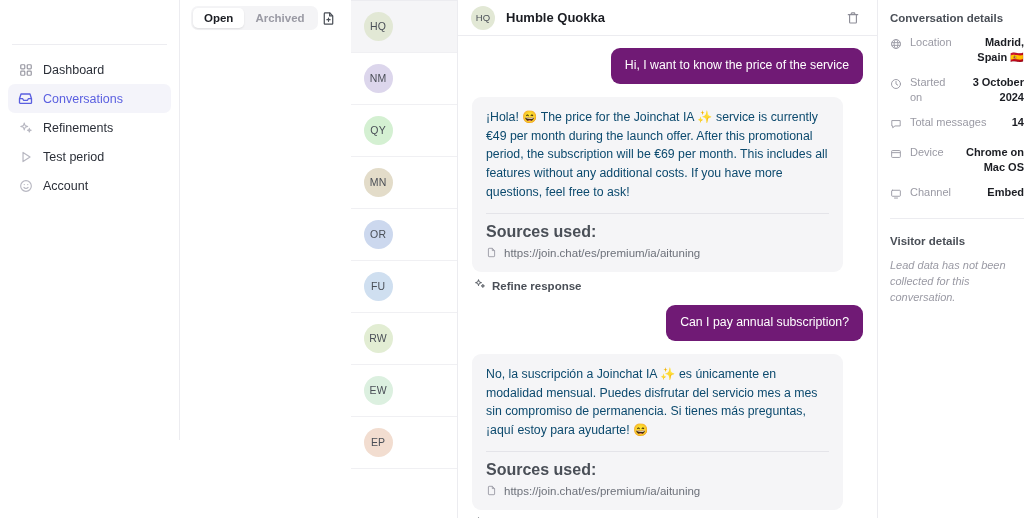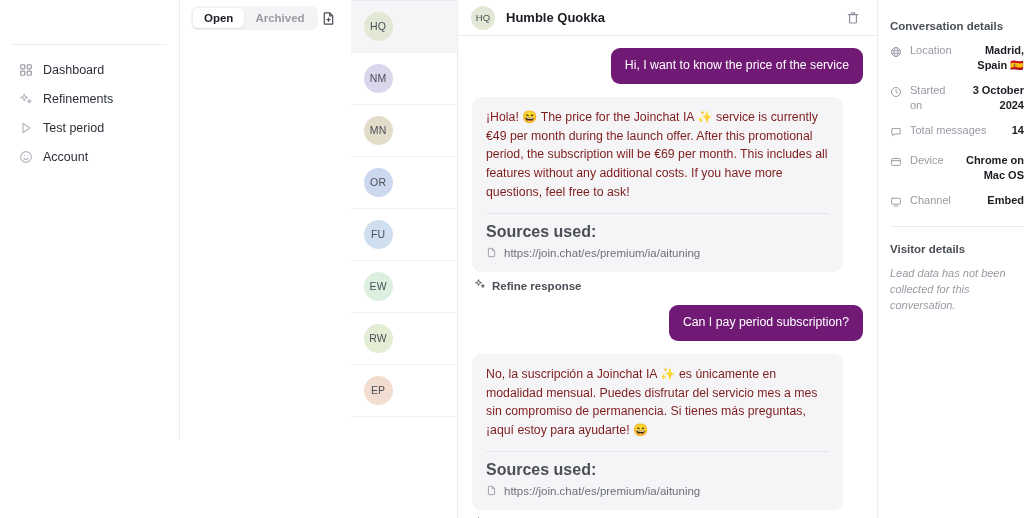--- a/index.html
+++ b/index.html
@@ -89,34 +89,34 @@
   .bubble-user {
     background: #701a75; color: #ffffff;
     font-size: 12.3px; line-height: 1.45;
     padding: 9px 14px; border-radius: 9px; max-width: 78%;
   }
   .bubble-bot {
     background: #f5f5f7; border-radius: 9px;
     padding: 11px 14px 12px 14px; max-width: 95%;
     margin-bottom: 6px;
   }
-  .bot-text { font-size: 12.3px; line-height: 1.53; color: #7f1d1d; }
+  .bot-text { font-size: 12.3px; line-height: 1.53; color: #0c4a6e; }
   .sources-sep { height: 1px; background: #e4e4e9; margin: 11px 0 9px 0; }
   .sources-label { font-size: 16px; font-weight: bold; color: #4a4f57; margin-bottom: 6px; }
   .source-link { display: flex; align-items: center; gap: 7px; font-size: 11.5px; color: #6d717a; }
   .refine {
     display: flex; align-items: flex-end; gap: 6px;
     font-size: 11.5px; font-weight: bold; color: #4a4f57;
     margin: 0 0 13px 2px; cursor: pointer;
   }
 
   
   .details {
     width: 146px; flex: 0 0 146px; height: 518px;
-    background: #fff; padding: 20px 0 0 12px; overflow: hidden;
+    background: #fff; padding: 12px 0 0 12px; overflow: hidden;
   }
   .panel-title { font-size: 11.5px; font-weight: bold; color: #4a4f57; margin-bottom: 11px; }
   .detail-row { display: flex; align-items: flex-start; gap: 7px; margin-bottom: 11px; }
   .detail-ico { width: 13px; flex: 0 0 13px; padding-top: 1px; }
   .detail-key { font-size: 11px; color: #9a9aa4; flex: 1; line-height: 1.32; }
   .detail-val { font-size: 11px; color: #1b1d23; font-weight: bold; text-align: right; line-height: 1.32; }
   .panel-sep { height: 1px; background: #ececf0; margin: 14px 0 16px 0; }
   .visitor-note { font-size: 11px; color: #9a9aa4; font-style: italic; line-height: 1.45; margin-top: 9px; }
 </style>
 </head>
@@ -132,20 +132,29 @@
         <svg width="14" height="14" viewBox="0 0 16 16" fill="none" stroke="#9a9aa4" stroke-width="1.4">
           <rect x="2" y="2" width="4.6" height="4.6" rx="1"></rect>
             <rect x="9.4" y="2" width="4.6" height="4.6" rx="1"></rect>
           <rect x="2" y="9.4" width="4.6" height="4.6" rx="1"></rect>
             <rect x="9.4" y="9.4" width="4.6" height="4.6" rx="1"></rect>
         </svg>
       </span>
       <span class="nav-label">Dashboard</span>
     </div>
 
+    <div class="nav-item active">
+      <span class="ico">
+        <svg width="15" height="15" viewBox="0 0 16 16" fill="none" stroke="#5a5fe0" stroke-width="1.4" stroke-linejoin="round">
+          <path d="M1.6 8.2 3.2 3.2h9.6l1.6 5v4.2a.8.8 0 0 1-.8.8H2.4a.8.8 0 0 1-.8-.8z"></path>
+          <path d="M1.6 8.2h3.4l.9 1.7h4.2l.9-1.7h3.4"></path>
+        </svg>
+      </span>
+      <span class="nav-label">Conversations</span>
+    </div>
 
     <div class="nav-item">
       <span class="ico">
         <svg width="14" height="14" viewBox="0 0 16 16" fill="none" stroke="#b8b8c2" stroke-width="1.2" stroke-linejoin="round">
           <path d="M6 2.2 7 5.2l3 1-3 1-1 3-1-3-3-1 3-1z"></path>
           <path d="M11.8 8.4l.55 1.6 1.6.55-1.6.55-.55 1.6-.55-1.6-1.6-.55 1.6-.55z"></path>
         </svg>
       </span>
       <span class="nav-label">Refinements</span>
     </div>
@@ -201,20 +210,30 @@
           <div class="avatar" style="background:#dcd6ec">NM</div>
           <div class="conv-body">
             <div class="conv-top">
               <div class="conv-name"></div>
               <div class="conv-time"></div>
             </div>
             <div class="conv-prev"></div>
           </div>
         </div>
         <div class="conv-row">
+          <div class="avatar" style="background:#d4f0d2">QY</div>
+          <div class="conv-body">
+            <div class="conv-top">
+              <div class="conv-name"></div>
+              <div class="conv-time"></div>
+            </div>
+            <div class="conv-prev"></div>
+          </div>
+        </div>
+        <div class="conv-row">
           <div class="avatar" style="background:#e3dcc9">MN</div>
           <div class="conv-body">
             <div class="conv-top">
               <div class="conv-name"></div>
               <div class="conv-time"></div>
             </div>
             <div class="conv-prev"></div>
           </div>
         </div>
         <div class="conv-row">
@@ -231,31 +250,31 @@
           <div class="avatar" style="background:#cfdff0">FU</div>
           <div class="conv-body">
             <div class="conv-top">
               <div class="conv-name"></div>
               <div class="conv-time"></div>
             </div>
             <div class="conv-prev"></div>
           </div>
         </div>
         <div class="conv-row">
+          <div class="avatar" style="background:#e2edd3">RW</div>
+          <div class="conv-body">
+            <div class="conv-top">
+              <div class="conv-name"></div>
+              <div class="conv-time"></div>
+            </div>
+            <div class="conv-prev"></div>
+          </div>
+        </div>
+        <div class="conv-row">
           <div class="avatar" style="background:#dcf0e0">EW</div>
-          <div class="conv-body">
-            <div class="conv-top">
-              <div class="conv-name"></div>
-              <div class="conv-time"></div>
-            </div>
-            <div class="conv-prev"></div>
-          </div>
-        </div>
-        <div class="conv-row">
-          <div class="avatar" style="background:#e2edd3">RW</div>
           <div class="conv-body">
             <div class="conv-top">
               <div class="conv-name"></div>
               <div class="conv-time"></div>
             </div>
             <div class="conv-prev"></div>
           </div>
         </div>
         <div class="conv-row">
           <div class="avatar" style="background:#f2ddd0">EP</div>
@@ -298,21 +317,21 @@
           </div>
         </div>
         <div class="refine">
           <span><svg width="12" height="12" viewBox="0 0 16 16" fill="none" stroke="#4a4f57" stroke-width="1.2" stroke-linejoin="round">
               <path d="M6 2.2 7 5.2l3 1-3 1-1 3-1-3-3-1 3-1z"></path>
               <path d="M11.8 8.4l.55 1.6 1.6.55-1.6.55-.55 1.6-.55-1.6-1.6-.55 1.6-.55z"></path>
             </svg></span>
           <span>Refine response</span>
         </div>
         <div class="msg-user">
-          <div class="bubble-user">Can I pay period subscription?</div>
+          <div class="bubble-user">Can I pay annual subscription?</div>
         </div>
         <div class="bubble-bot">
           <div class="bot-text">No, la suscripción a Joinchat IA ✨ es únicamente en modalidad mensual. Puedes disfrutar del servicio mes a mes sin compromiso de permanencia. Si tienes más preguntas, ¡aquí estoy para ayudarte! 😄</div>
           <div class="sources-sep"></div>
           <div class="sources-label">Sources used:</div>
           <div class="source-link">
             <span><svg width="11" height="11" viewBox="0 0 16 16" fill="none" stroke="#9a9aa4" stroke-width="1.3" stroke-linejoin="round">
                 <path d="M9.2 1.9H4.4a.9.9 0 0 0-.9.9v10.4a.9.9 0 0 0 .9.9h7.2a.9.9 0 0 0 .9-.9V5.2z"></path>
                 <path d="M9.2 1.9v3.3h3.3"></path>
               </svg></span>

